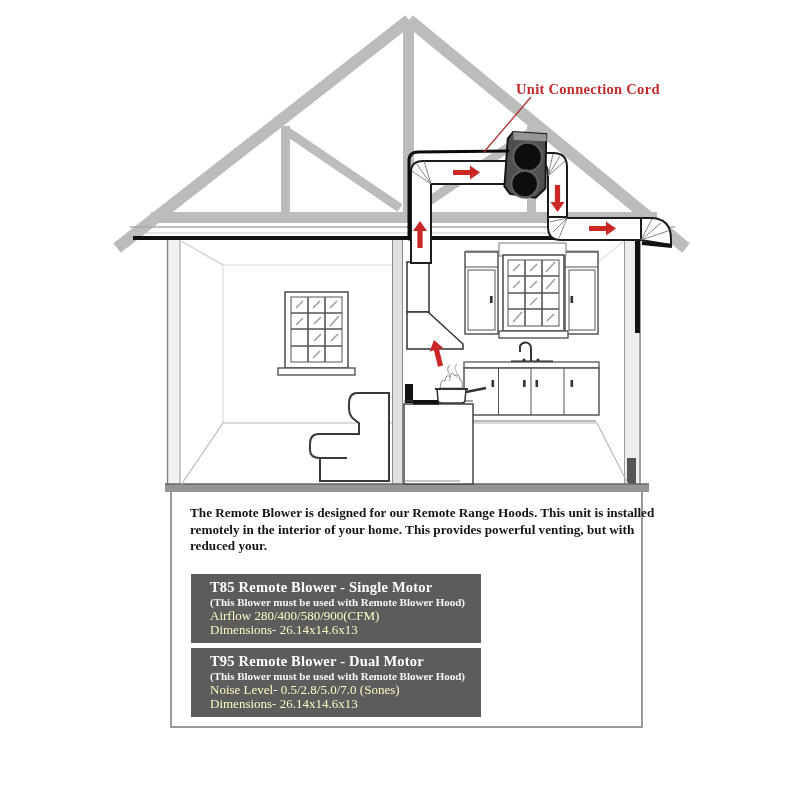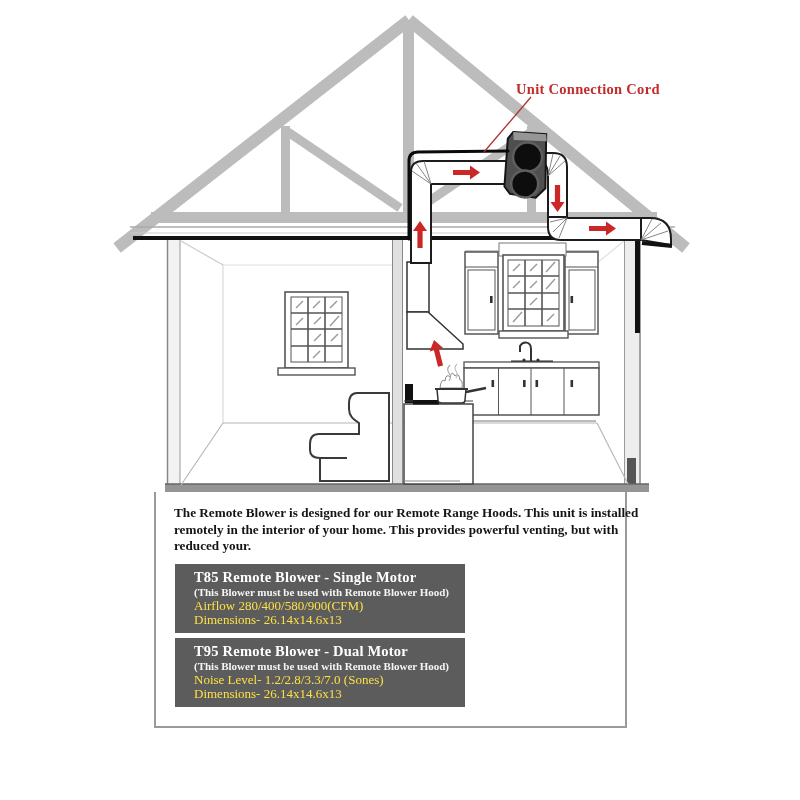--- a/index.html
+++ b/index.html
@@ -1,29 +1,29 @@
 <!DOCTYPE html>
 <html><head>
 <meta charset="utf-8">
 <style>
   html,body{margin:0;padding:0;background:#fff;}
   #stage{position:relative;width:800px;height:800px;background:#fff;overflow:hidden;
          font-family:"Liberation Serif","DejaVu Serif",serif;}
   #house-svg{position:absolute;left:0;top:0;}
-  #info-panel{position:absolute;left:154px;top:492px;width:473px;height:236px;
+  #info-panel{position:absolute;left:170px;top:492px;width:473px;height:236px;
               box-sizing:border-box;border:2px solid #9a9a9a;border-top:0;background:#fff;}
   .desc{margin:13px 0 0 18px;font-weight:bold;font-size:13.2px;line-height:16.5px;
         color:#151515;white-space:nowrap;}
   .product-card{margin-left:19px;width:290px;background:#5c5c5c;box-sizing:border-box;
                 padding:5px 0 5px 19px;}
-  .product-card.first{margin-top:9px;}
+  .product-card.first{margin-top:19px;}
   .product-card.second{margin-top:5px;}
   .p-title{color:#ffffff;font-weight:bold;font-size:14.5px;line-height:17px;letter-spacing:.2px;white-space:nowrap;}
   .p-req{color:#f5f5f5;font-weight:bold;font-size:11px;line-height:13px;white-space:nowrap;}
-  .p-row{color:#fde047;font-size:13px;line-height:14.5px;white-space:nowrap;}
+  .p-row{color:#fef9c3;font-size:13px;line-height:14.5px;white-space:nowrap;}
   .cord-label{font-weight:bold;letter-spacing:.3px;}
 </style>
 </head>
 <body>
 
 <div id="stage">
 
 <svg id="house-svg" width="800" height="492" viewBox="0 0 800 492">
 
   <g stroke="#bcbcbc" fill="#bcbcbc">
@@ -234,18 +234,18 @@
   <div class="product-card first">
     <div class="p-title">T85 Remote Blower - Single Motor</div>
     <div class="p-req">(This Blower must be used with Remote Blower Hood)</div>
     <div class="p-row">Airflow 280/400/580/900(CFM)</div>
     <div class="p-row">Dimensions- 26.14x14.6x13</div>
   </div>
 
   <div class="product-card second">
     <div class="p-title">T95 Remote Blower - Dual Motor</div>
     <div class="p-req">(This Blower must be used with Remote Blower Hood)</div>
-    <div class="p-row">Noise Level- 1.2/2.8/3.3/7.0 (Sones)</div>
+    <div class="p-row">Noise Level- 0.5/2.8/5.0/7.0 (Sones)</div>
     <div class="p-row">Dimensions- 26.14x14.6x13</div>
   </div>
 </div>
 
 </div>
 
 </body></html>

